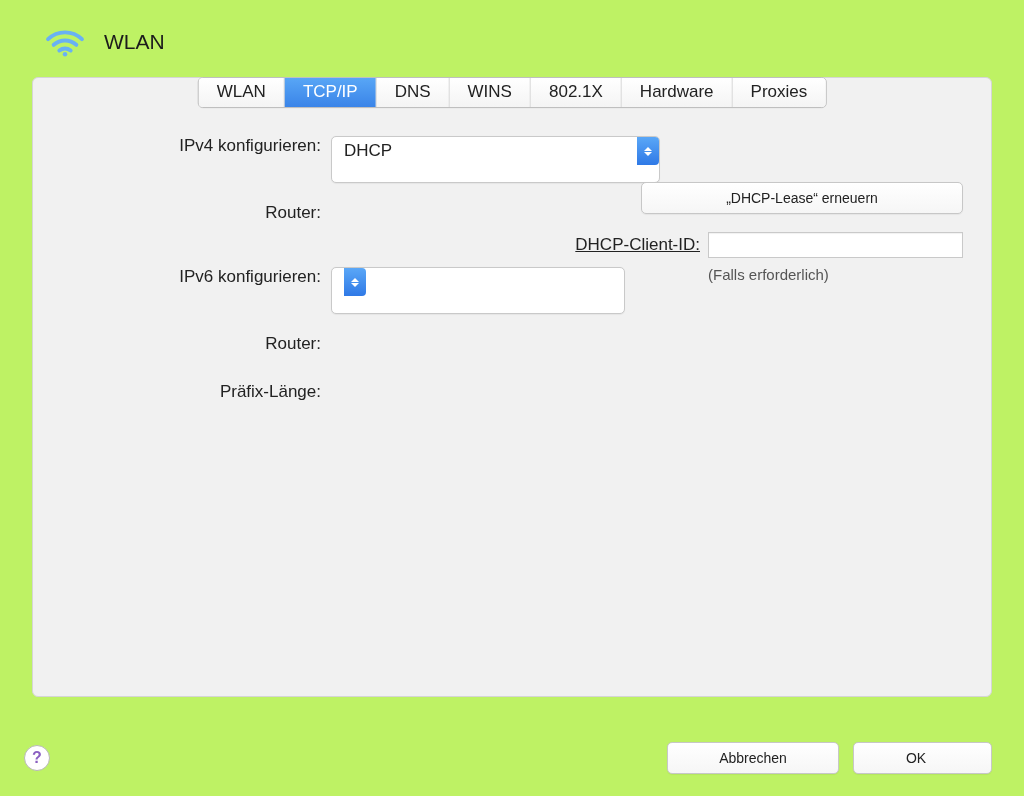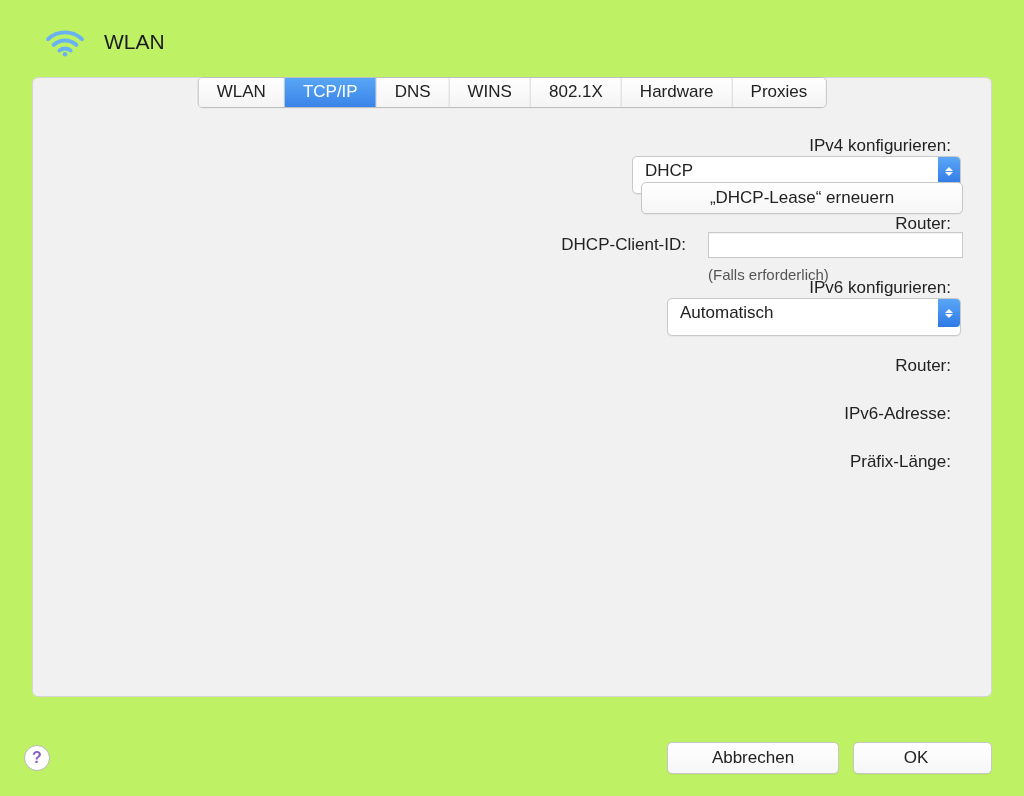--- a/index.html
+++ b/index.html
@@ -77,24 +77,23 @@
     background: #f1f1f1;
     min-height: 620px;
     box-sizing: border-box;
     padding: 58px 30px 30px 30px;
     position: relative;
   }
 
   
   .formrow {
     display: flex;
-    align-items: flex-end;
+    align-items: flex-start;
     margin-bottom: 20px;
     min-height: 28px;
-    flex-direction: column;
   }
   .formlabel {
     width: 268px;
     text-align: right;
     padding-right: 10px;
     font-size: 17px;
     color: #222;
     box-sizing: border-box;
   }
   .formcontrol {
@@ -105,21 +104,21 @@
   }
 
   
   .mac-popup {
     display: inline-flex;
     align-items: center;
     background: #fff;
     border: 1px solid #c9c9c9;
     border-radius: 5px;
     height: 28px;
-    padding: 0 0 8px 12px;
+    padding: 0 0 17px 12px;
     font-size: 17px;
     min-width: 280px;
     position: relative;
     box-shadow: 0 0.5px 1px rgba(0,0,0,0.05);
   }
   .mac-popup .popup-text {
     flex: 1;
     padding-right: 6px;
   }
   .mac-popup .popup-arrows {
@@ -151,33 +150,34 @@
   }
   .mac-button, .mac-button-small {
     display: inline-flex;
     align-items: center;
     justify-content: center;
     background: linear-gradient(#ffffff,#f6f6f6);
     border: 1px solid #c7c7c7;
     border-radius: 5px;
     height: 30px;
     padding: 0 20px;
-    font-size: 17px;
+    font-size: 14px;
     color: #222;
     box-shadow: 0 0.5px 1px rgba(0,0,0,0.05);
     cursor: default;
     white-space: nowrap;
   }
   .renew-btn-row { display:flex; justify-content:flex-end; }
   .client-id-row {
     display: flex;
     align-items: center;
     margin-top: 18px;
-    gap: 22px;
+    gap: 8px;
     justify-content: flex-end;
+    text-decoration: underline;
   }
   .client-id-label { font-size: 17px; white-space: nowrap; }
   .mac-textfield {
     background: #fff;
     border: 1px solid #c9c9c9;
     border-radius: 0px;
     height: 26px;
     width: 255px;
     box-shadow: inset 0 1px 1px rgba(0,0,0,0.06);
     font-size: 16px;
@@ -268,38 +268,33 @@
 
       <div class="formrow" style="margin-bottom:36px">
         <div class="formlabel">Router:</div>
         <div class="formcontrol"></div>
       </div>
 
       <div class="formrow">
         <div class="formlabel">IPv6 konfigurieren:</div>
         <div class="formcontrol">
           <div class="mac-popup" style="min-width:280px">
-            <span class="popup-text">Automatisch</span>
             <span class="popup-arrows">
               <span class="arrow up"></span>
                 <span class="arrow down"></span>
             </span>
           </div>
         </div>
       </div>
 
       <div class="formrow">
         <div class="formlabel">Router:</div>
         <div class="formcontrol"></div>
       </div>
 
-      <div class="formrow">
-        <div class="formlabel">IPv6-Adresse:</div>
-        <div class="formcontrol"></div>
-      </div>
 
       <div class="formrow">
         <div class="formlabel">Präfix-Länge:</div>
         <div class="formcontrol"></div>
       </div>
 
       <div class="right-stack" style="width:430px;">
         <div class="renew-btn-row">
           <div class="mac-button" style="min-width:280px">„DHCP-Lease“ erneuern</div>
         </div>

